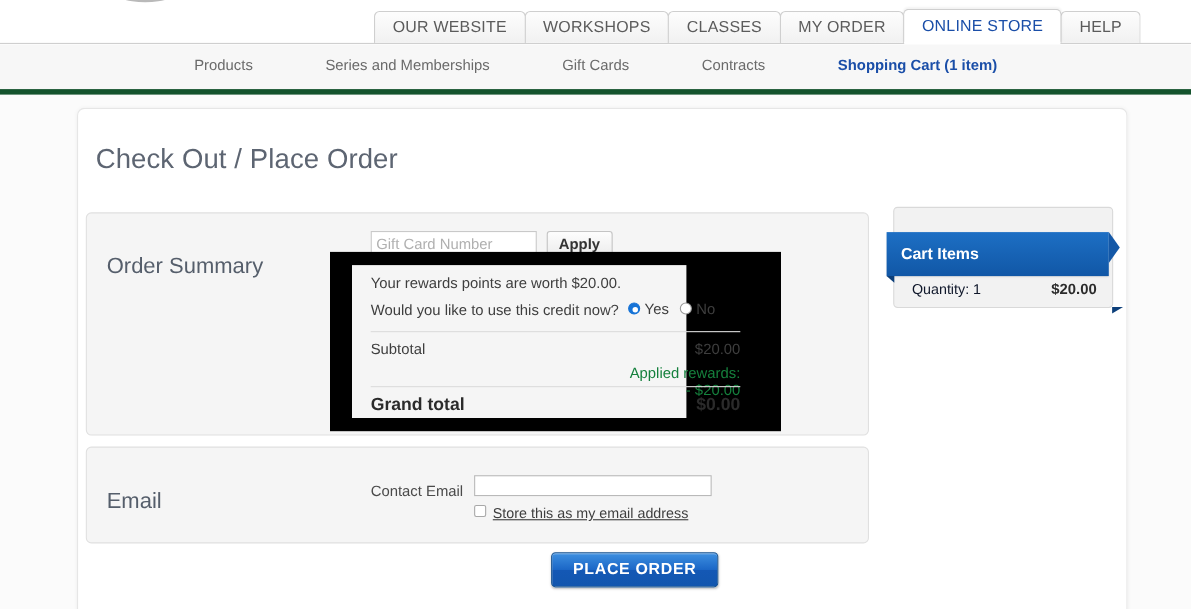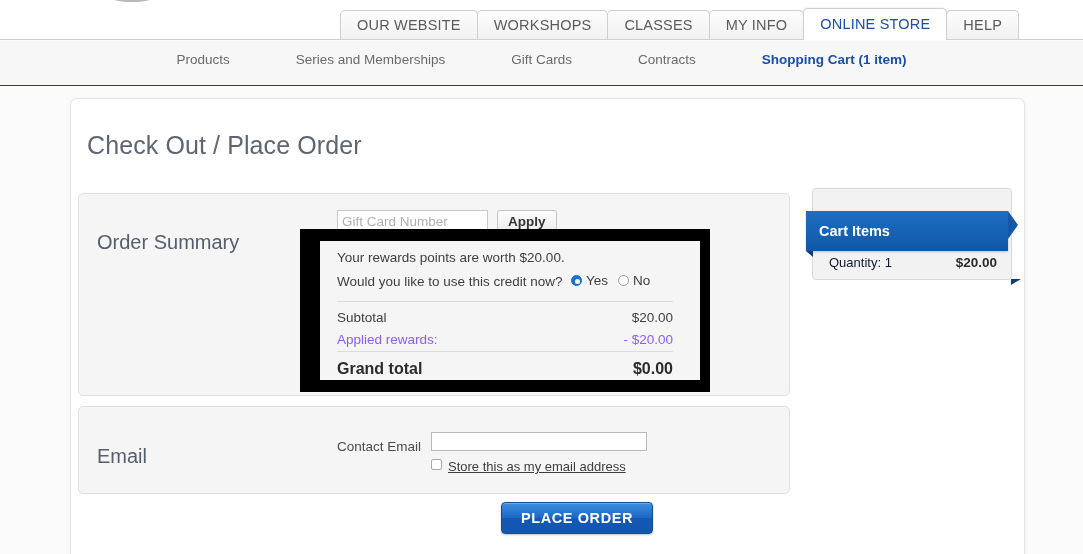--- a/index.html
+++ b/index.html
@@ -63,21 +63,21 @@
   }
   .tab.active::after {
     content: ""; position: absolute; left: 0; right: 0; bottom: -1px;
     height: 2px; background: #ffffff;
   }
 
   
   .subnav {
     position: absolute; left: 0; top: 41px; width: 1083px; height: 45px;
     background: #f7f7f7;
-    border-bottom: 1px solid #14532d;
+    border-bottom: 5px solid #14532d;
   }
   .subnav-inner {
     position: absolute; left: 0; right: 0; top: 11px;
     display: flex; justify-content: center; gap: 0px;
   }
   .subnav-item {
     font-size: 13.5px;
     color: #6a6a6a;
     padding: 0 33px;
     cursor: pointer;
@@ -132,21 +132,21 @@
 
   
   .blackbox {
     position: absolute; left: 300px; top: 229px;
     width: 410px; height: 163px;
     background: #000000;
     z-index: 20;
   }
   .blackbox-inner {
     position: absolute; left: 20px; top: 12px;
-    width: 380px; height: 139px;
+    width: 304px; height: 139px;
     background: #f5f5f5;
     text-align: right;
   }
   .rw-line1 {
     position: absolute; left: 17px; top: 9px;
     font-size: 13.5px; color: #3e3e3e;
   }
   .rw-line2 {
     position: absolute; left: 17px; top: 33px;
     font-size: 13.5px; color: #3e3e3e;
@@ -173,21 +173,21 @@
   }
   .rw-rule.r1 { top: 60px; }
   .rw-rule.r2 { top: 110px; }
 
   .rw-row {
     position: absolute; left: 17px; width: 336px;
     display: flex; justify-content: space-between;
     font-size: 13.5px;
   }
   .rw-row.subtotal { top: 69px; color: #3e3e3e; }
-  .rw-row.rewards { top: 91px; color: #8b5cf6; }
+  .rw-row.rewards { top: 91px; color: #15803d; flex-direction: column; }
   .rw-row.grand {
     top: 119px; font-size: 16px; font-weight: bold; color: #2b2b2b;
   }
 
   
   .panel-email { left: 7px; top: 307px; width: 712px; height: 88px; }
   .panel-email .panel-label { top: 38px; }
   .contact-label {
     position: absolute; left: 258px; top: 32px;
     font-size: 13.5px; color: #4a4a4a;
@@ -291,21 +291,21 @@
       <div class="tab">
           <span>OUR WEBSITE</span>
         </div>
       <div class="tab">
           <span>WORKSHOPS</span>
         </div>
       <div class="tab">
           <span>CLASSES</span>
         </div>
       <div class="tab">
-          <span>MY INFO</span>
+          <span>MY ORDER</span>
         </div>
       <div class="tab active">
           <span>ONLINE STORE</span>
         </div>
       <div class="tab">
           <span>HELP</span>
         </div>
     </div>
   </div>
 

